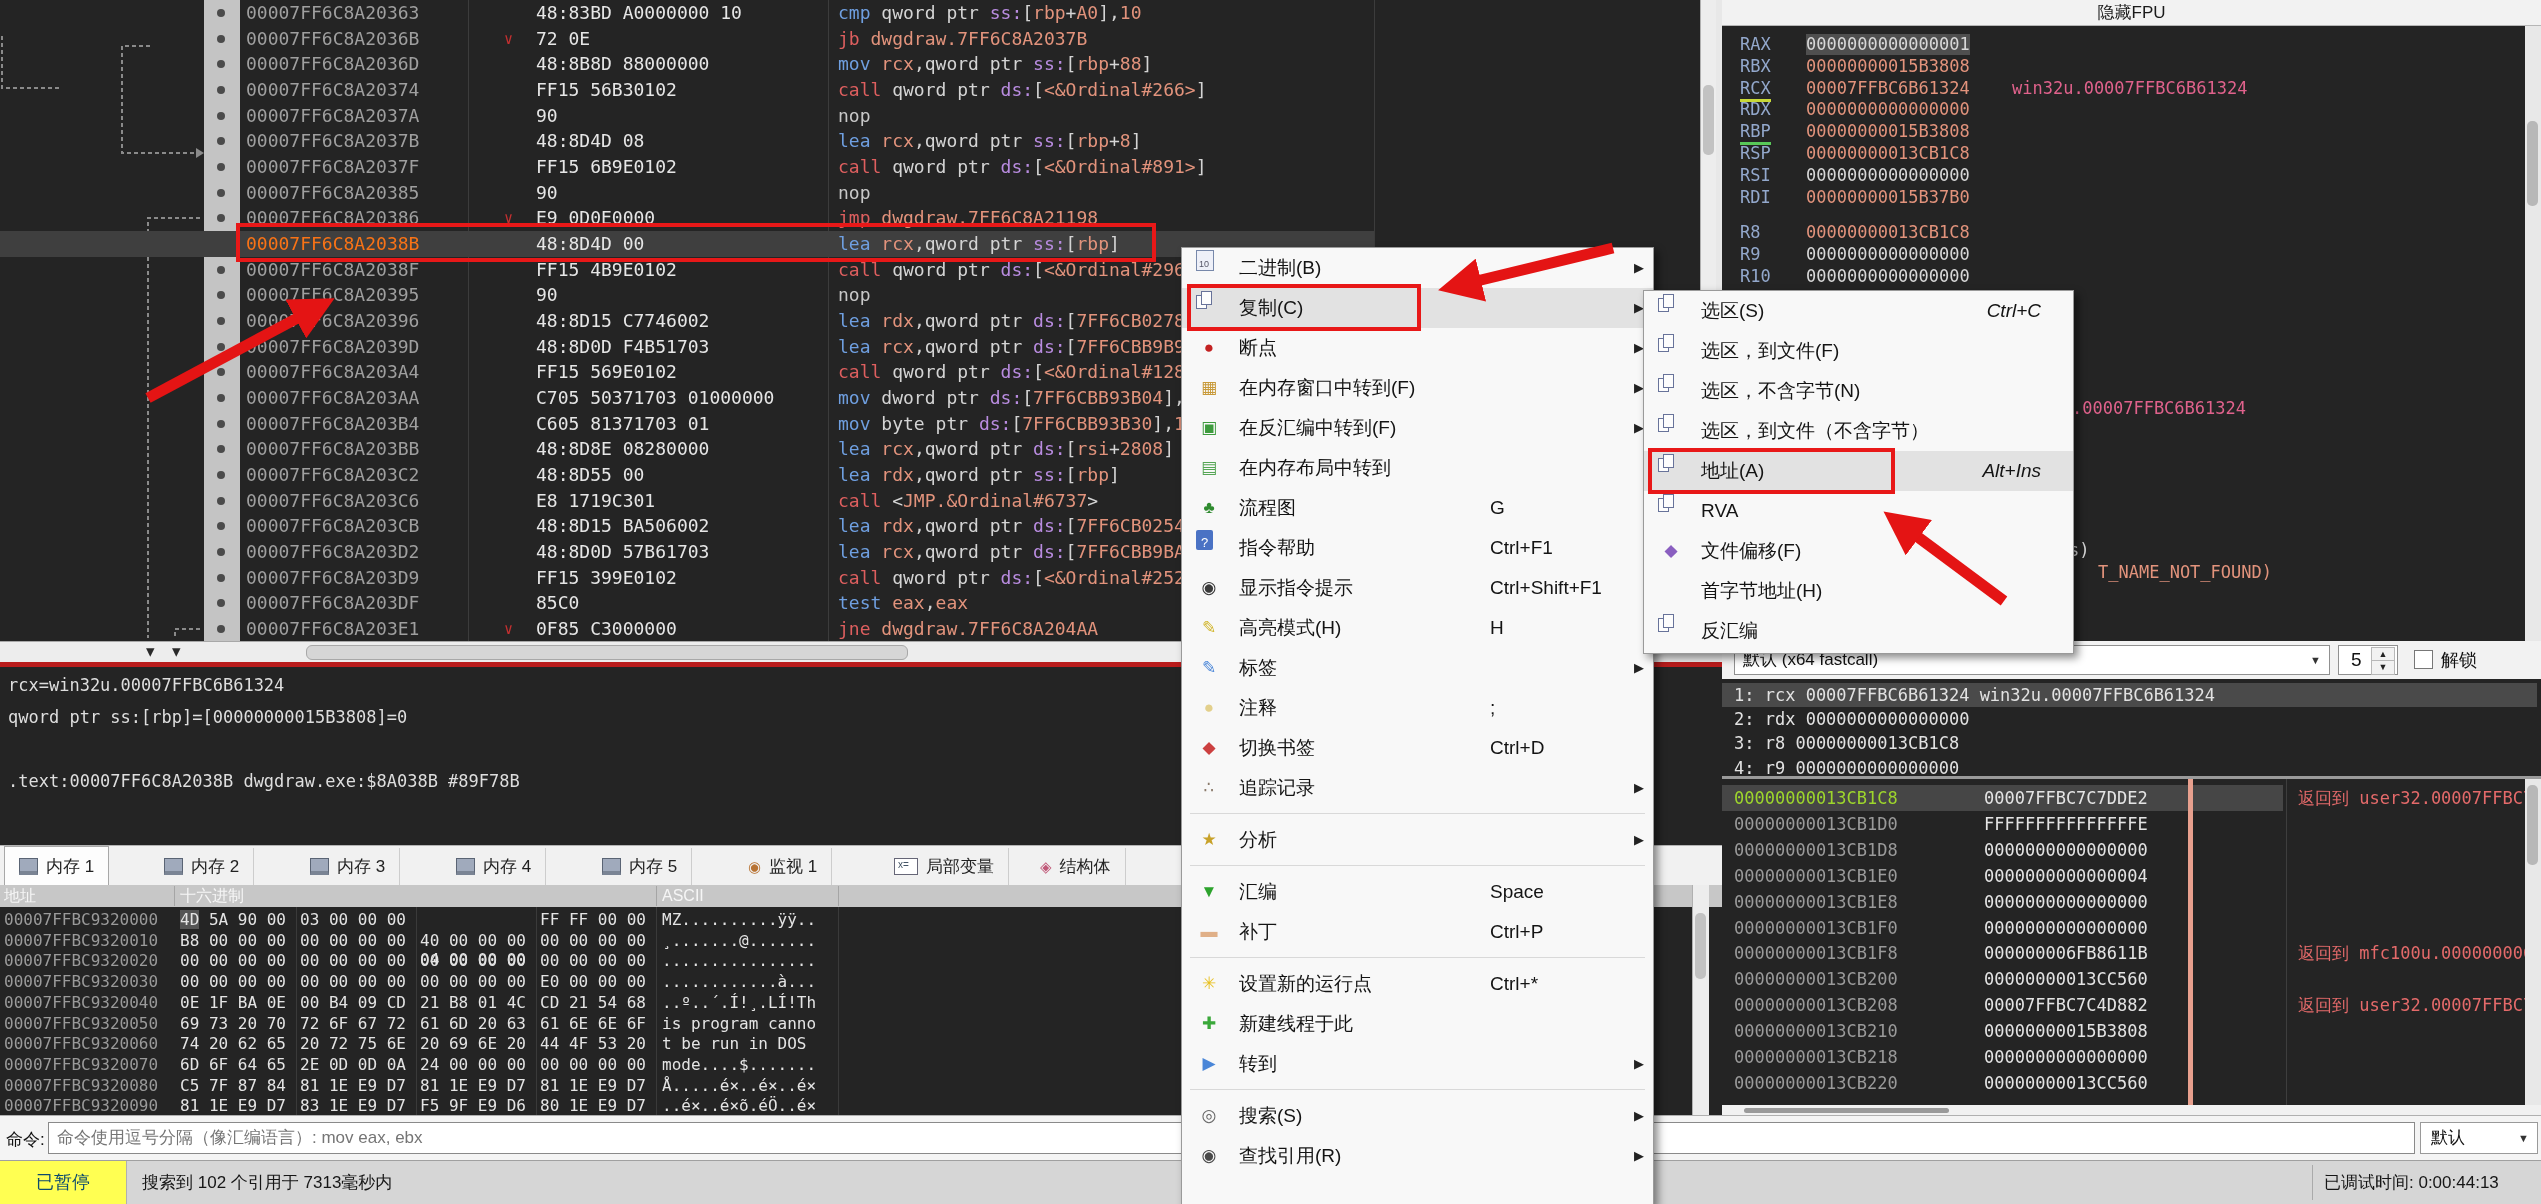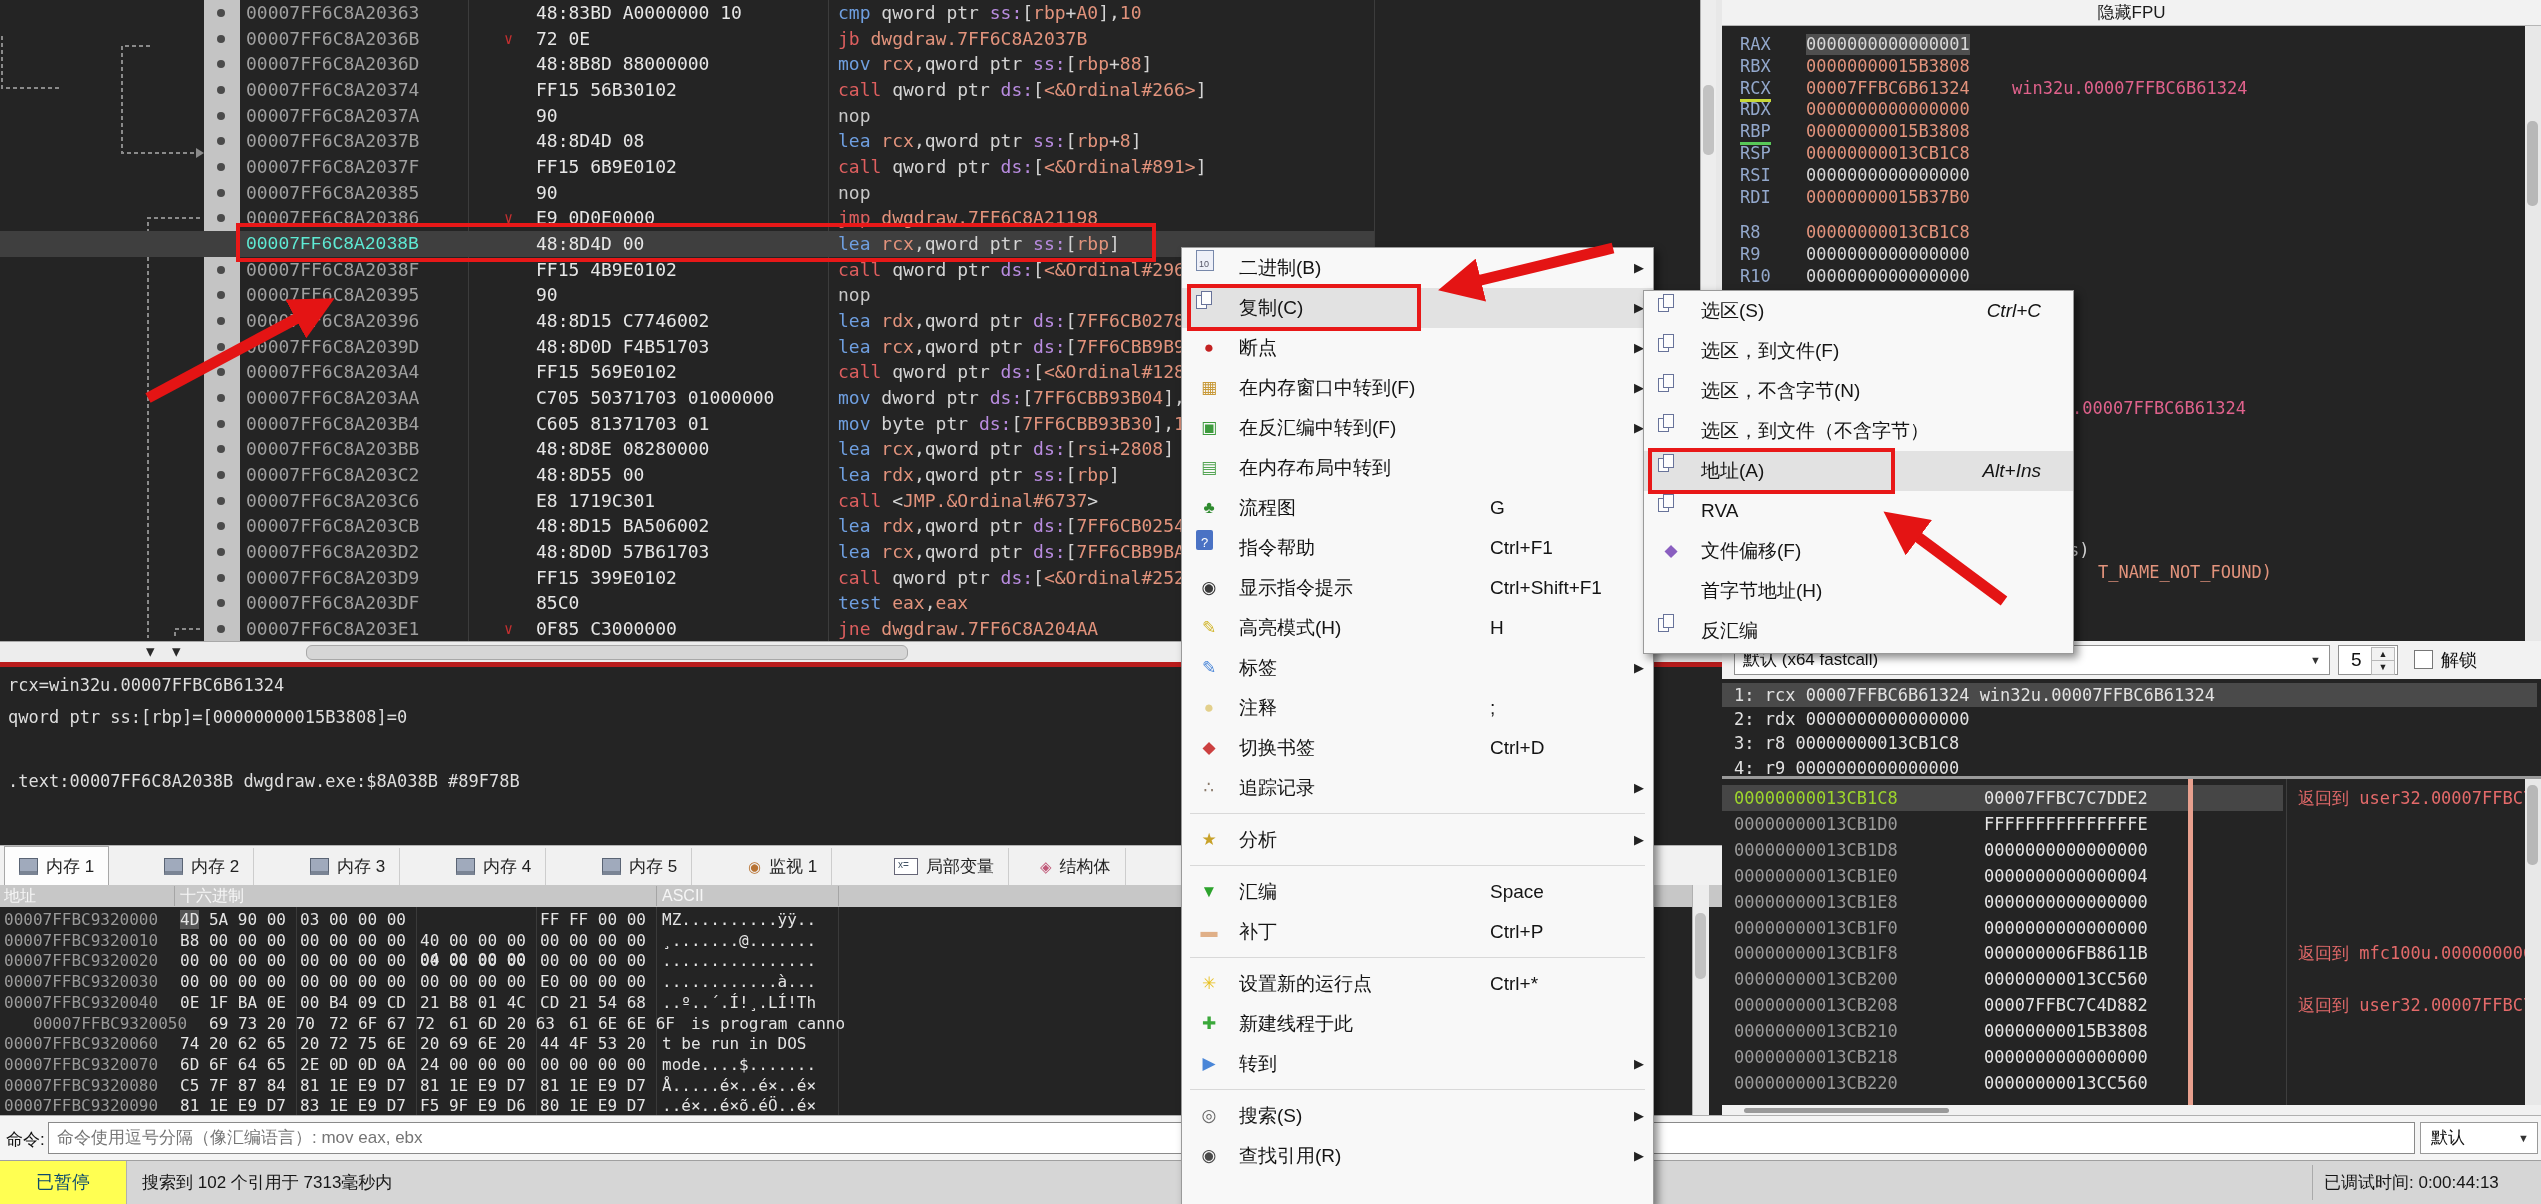--- a/index.html
+++ b/index.html
@@ -8,21 +8,21 @@
   .abs{position:absolute;}
 
   
   #disasm{position:absolute;left:0;top:0;width:1700px;height:641px;background:#242424;overflow:hidden;}
   #gutter{position:absolute;left:204px;top:0;width:36px;height:641px;background:#c4c4c4;}
   .gdot{position:absolute;left:13px;width:8px;height:8px;border-radius:50%;background:#4b4b4b;}
   .vline{position:absolute;top:0;width:1px;height:641px;background:#3c3c3c;}
   .drow{position:absolute;left:0;width:1700px;height:26px;line-height:26px;font-family:"DejaVu Sans Mono",monospace;font-size:18px;white-space:pre;}
   .dsel{background:#3f3f3f;}
   .daddr{position:absolute;left:246px;color:#9f9f9f;}
-  .dsel .daddr{color:#5eead4;font-family:Liberation Mono, monospace;}
+  .dsel .daddr{color:#f97316;}
   .dbytes{position:absolute;left:536px;color:#e6e6e6;}
   .dchev{position:absolute;left:504px;color:#c23030;font-size:15px;}
   .dinstr{position:absolute;left:838px;}
   .pm{color:#6f9fe0;} .pj{color:#de5f5f;} .pw{color:#d4d4d4;} .pn{color:#e2937c;} .ps{color:#b98ce0;} .pg{color:#c8c8c8;}
 
   #dis-vscroll{position:absolute;left:1700px;top:0;width:16px;height:641px;background:#ededed;border-left:1px solid #b0b0b0;}
   #dis-vthumb{position:absolute;left:2px;top:85px;width:11px;height:70px;background:#c2c2c2;border-radius:5px;}
   #rsplit{position:absolute;left:1716px;top:0;width:6px;height:1204px;background:#e8e8e8;}
 
   #dis-hscroll{position:absolute;left:0;top:641px;width:1722px;height:21px;background:#ededed;border-top:1px solid #a8a8a8;border-bottom:1px solid #a8a8a8;}
@@ -271,21 +271,21 @@
     <div class="dmline" style="left:416px"></div>
     <div class="dmline" style="left:536px"></div>
     <div class="dmline" style="left:656px"></div>
     <div class="dmline" style="left:838px"></div>
     <div id="dump-rows">
         <div class="dmrow" style="top: 24px;"><span class="dmaddr">00007FFBC9320000</span><span class="dmg" style="left: 180px;"><span class="selbyte">4D</span> 5A 90 00</span><span class="dmg" style="left: 300px;">03 00 00 00</span><span class="dmg" style="left: 420px; margin-top: 40px;">04 00 00 00</span><span class="dmg" style="left: 540px;">FF FF 00 00</span><span class="dmascii">MZ..........ÿÿ..</span></div>
         <div class="dmrow" style="top: 44.7px;"><span class="dmaddr">00007FFBC9320010</span><span class="dmg" style="left: 180px;">B8 00 00 00</span><span class="dmg" style="left: 300px;">00 00 00 00</span><span class="dmg" style="left: 420px;">40 00 00 00</span><span class="dmg" style="left: 540px;">00 00 00 00</span><span class="dmascii">¸.......@.......</span></div>
         <div class="dmrow" style="top: 65.4px;"><span class="dmaddr">00007FFBC9320020</span><span class="dmg" style="left: 180px;">00 00 00 00</span><span class="dmg" style="left: 300px;">00 00 00 00</span><span class="dmg" style="left: 420px;">00 00 00 00</span><span class="dmg" style="left: 540px;">00 00 00 00</span><span class="dmascii">................</span></div>
         <div class="dmrow" style="top: 86.1px;"><span class="dmaddr">00007FFBC9320030</span><span class="dmg" style="left: 180px;">00 00 00 00</span><span class="dmg" style="left: 300px;">00 00 00 00</span><span class="dmg" style="left: 420px;">00 00 00 00</span><span class="dmg" style="left: 540px;">E0 00 00 00</span><span class="dmascii">............à...</span></div>
         <div class="dmrow" style="top: 106.8px;"><span class="dmaddr">00007FFBC9320040</span><span class="dmg" style="left: 180px;">0E 1F BA 0E</span><span class="dmg" style="left: 300px;">00 B4 09 CD</span><span class="dmg" style="left: 420px;">21 B8 01 4C</span><span class="dmg" style="left: 540px;">CD 21 54 68</span><span class="dmascii">..º..´.Í!¸.LÍ!Th</span></div>
-        <div class="dmrow" style="top: 127.5px; margin-left: 29px;"><span class="dmaddr">00007FFBC9320050</span><span class="dmg" style="left: 180px;">69 73 20 70</span><span class="dmg" style="left: 300px;">72 6F 67 72</span><span class="dmg" style="left: 420px;">61 6D 20 63</span><span class="dmg" style="left: 540px;">61 6E 6E 6F</span><span class="dmascii">is program canno</span></div>
+        <div class="dmrow" style="top: 127.5px;"><span class="dmaddr">00007FFBC9320050</span><span class="dmg" style="left: 180px;">69 73 20 70</span><span class="dmg" style="left: 300px;">72 6F 67 72</span><span class="dmg" style="left: 420px;">61 6D 20 63</span><span class="dmg" style="left: 540px;">61 6E 6E 6F</span><span class="dmascii">is program canno</span></div>
         <div class="dmrow" style="top: 148.2px;"><span class="dmaddr">00007FFBC9320060</span><span class="dmg" style="left: 180px;">74 20 62 65</span><span class="dmg" style="left: 300px;">20 72 75 6E</span><span class="dmg" style="left: 420px;">20 69 6E 20</span><span class="dmg" style="left: 540px;">44 4F 53 20</span><span class="dmascii">t be run in DOS </span></div>
         <div class="dmrow" style="top: 168.9px;"><span class="dmaddr">00007FFBC9320070</span><span class="dmg" style="left: 180px;">6D 6F 64 65</span><span class="dmg" style="left: 300px;">2E 0D 0D 0A</span><span class="dmg" style="left: 420px;">24 00 00 00</span><span class="dmg" style="left: 540px;">00 00 00 00</span><span class="dmascii">mode....$.......</span></div>
         <div class="dmrow" style="top: 189.6px;"><span class="dmaddr">00007FFBC9320080</span><span class="dmg" style="left: 180px;">C5 7F 87 84</span><span class="dmg" style="left: 300px;">81 1E E9 D7</span><span class="dmg" style="left: 420px;">81 1E E9 D7</span><span class="dmg" style="left: 540px;">81 1E E9 D7</span><span class="dmascii">Å.....é×..é×..é×</span></div>
         <div class="dmrow" style="top: 210.3px;"><span class="dmaddr">00007FFBC9320090</span><span class="dmg" style="left: 180px;">81 1E E9 D7</span><span class="dmg" style="left: 300px;">83 1E E9 D7</span><span class="dmg" style="left: 420px;">F5 9F E9 D6</span><span class="dmg" style="left: 540px;">80 1E E9 D7</span><span class="dmascii">..é×..é×õ.éÖ..é×</span></div>
       </div>
     <div id="dump-vscroll">
         <div id="dump-vthumb"></div>
       </div>
   </div>
 

